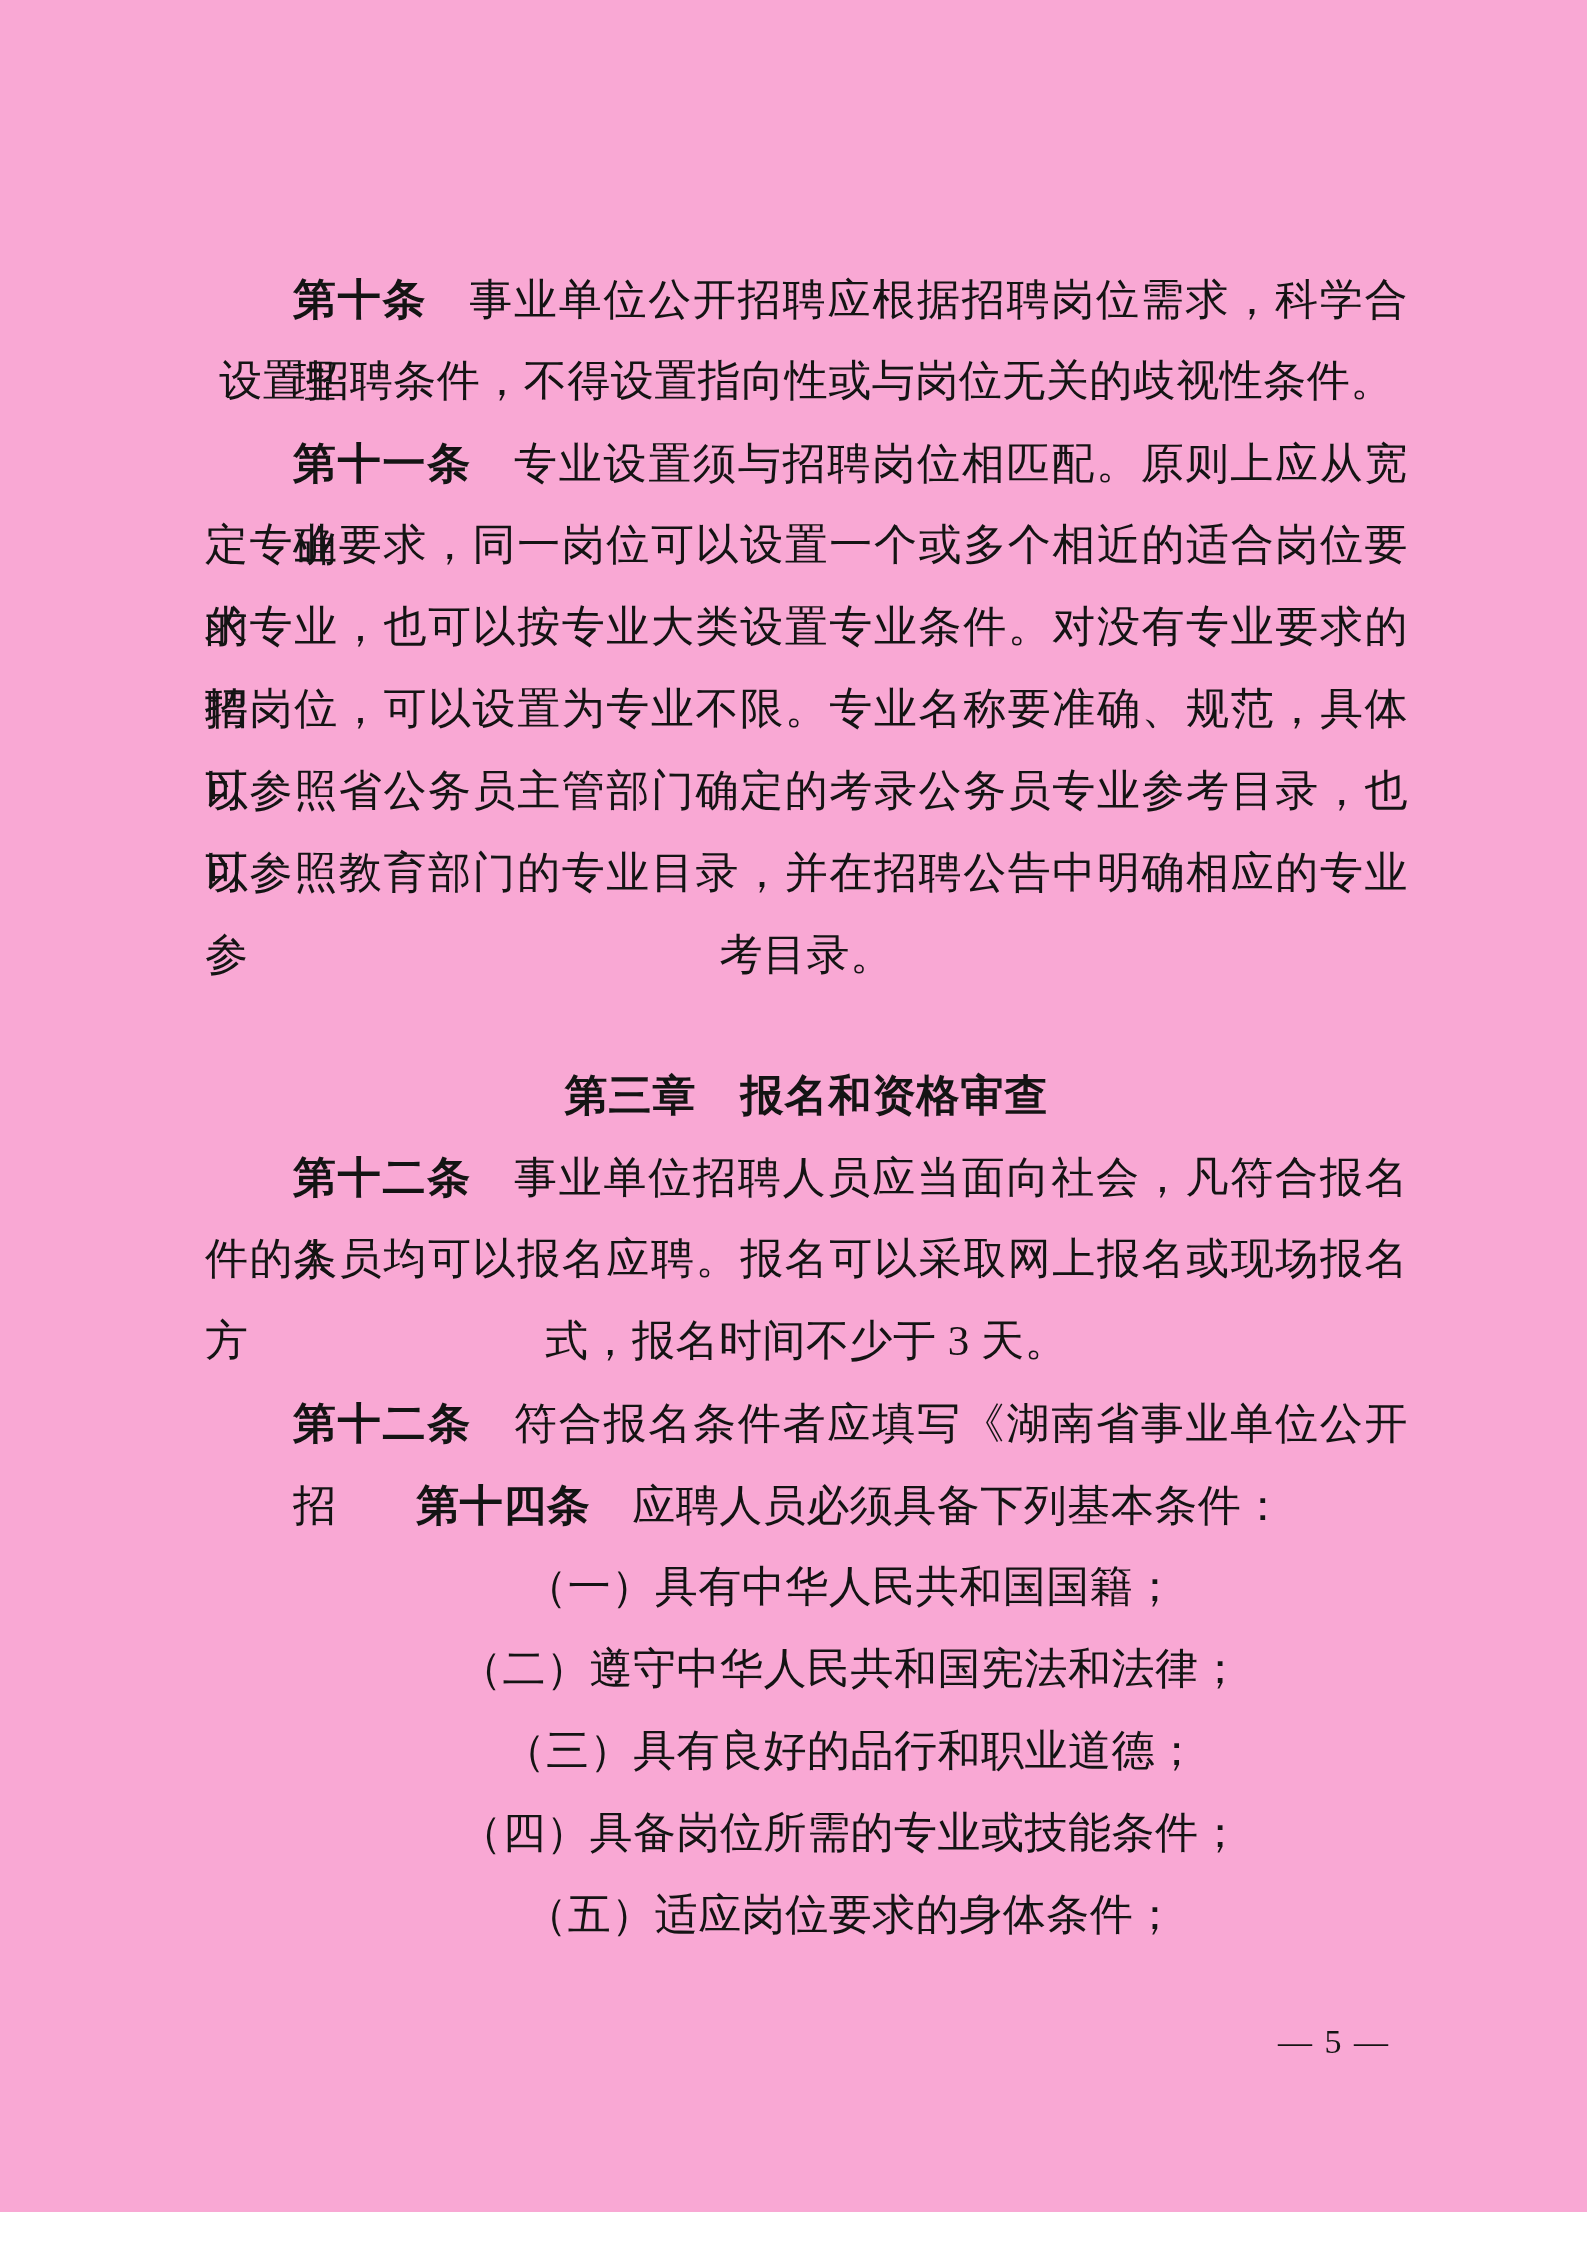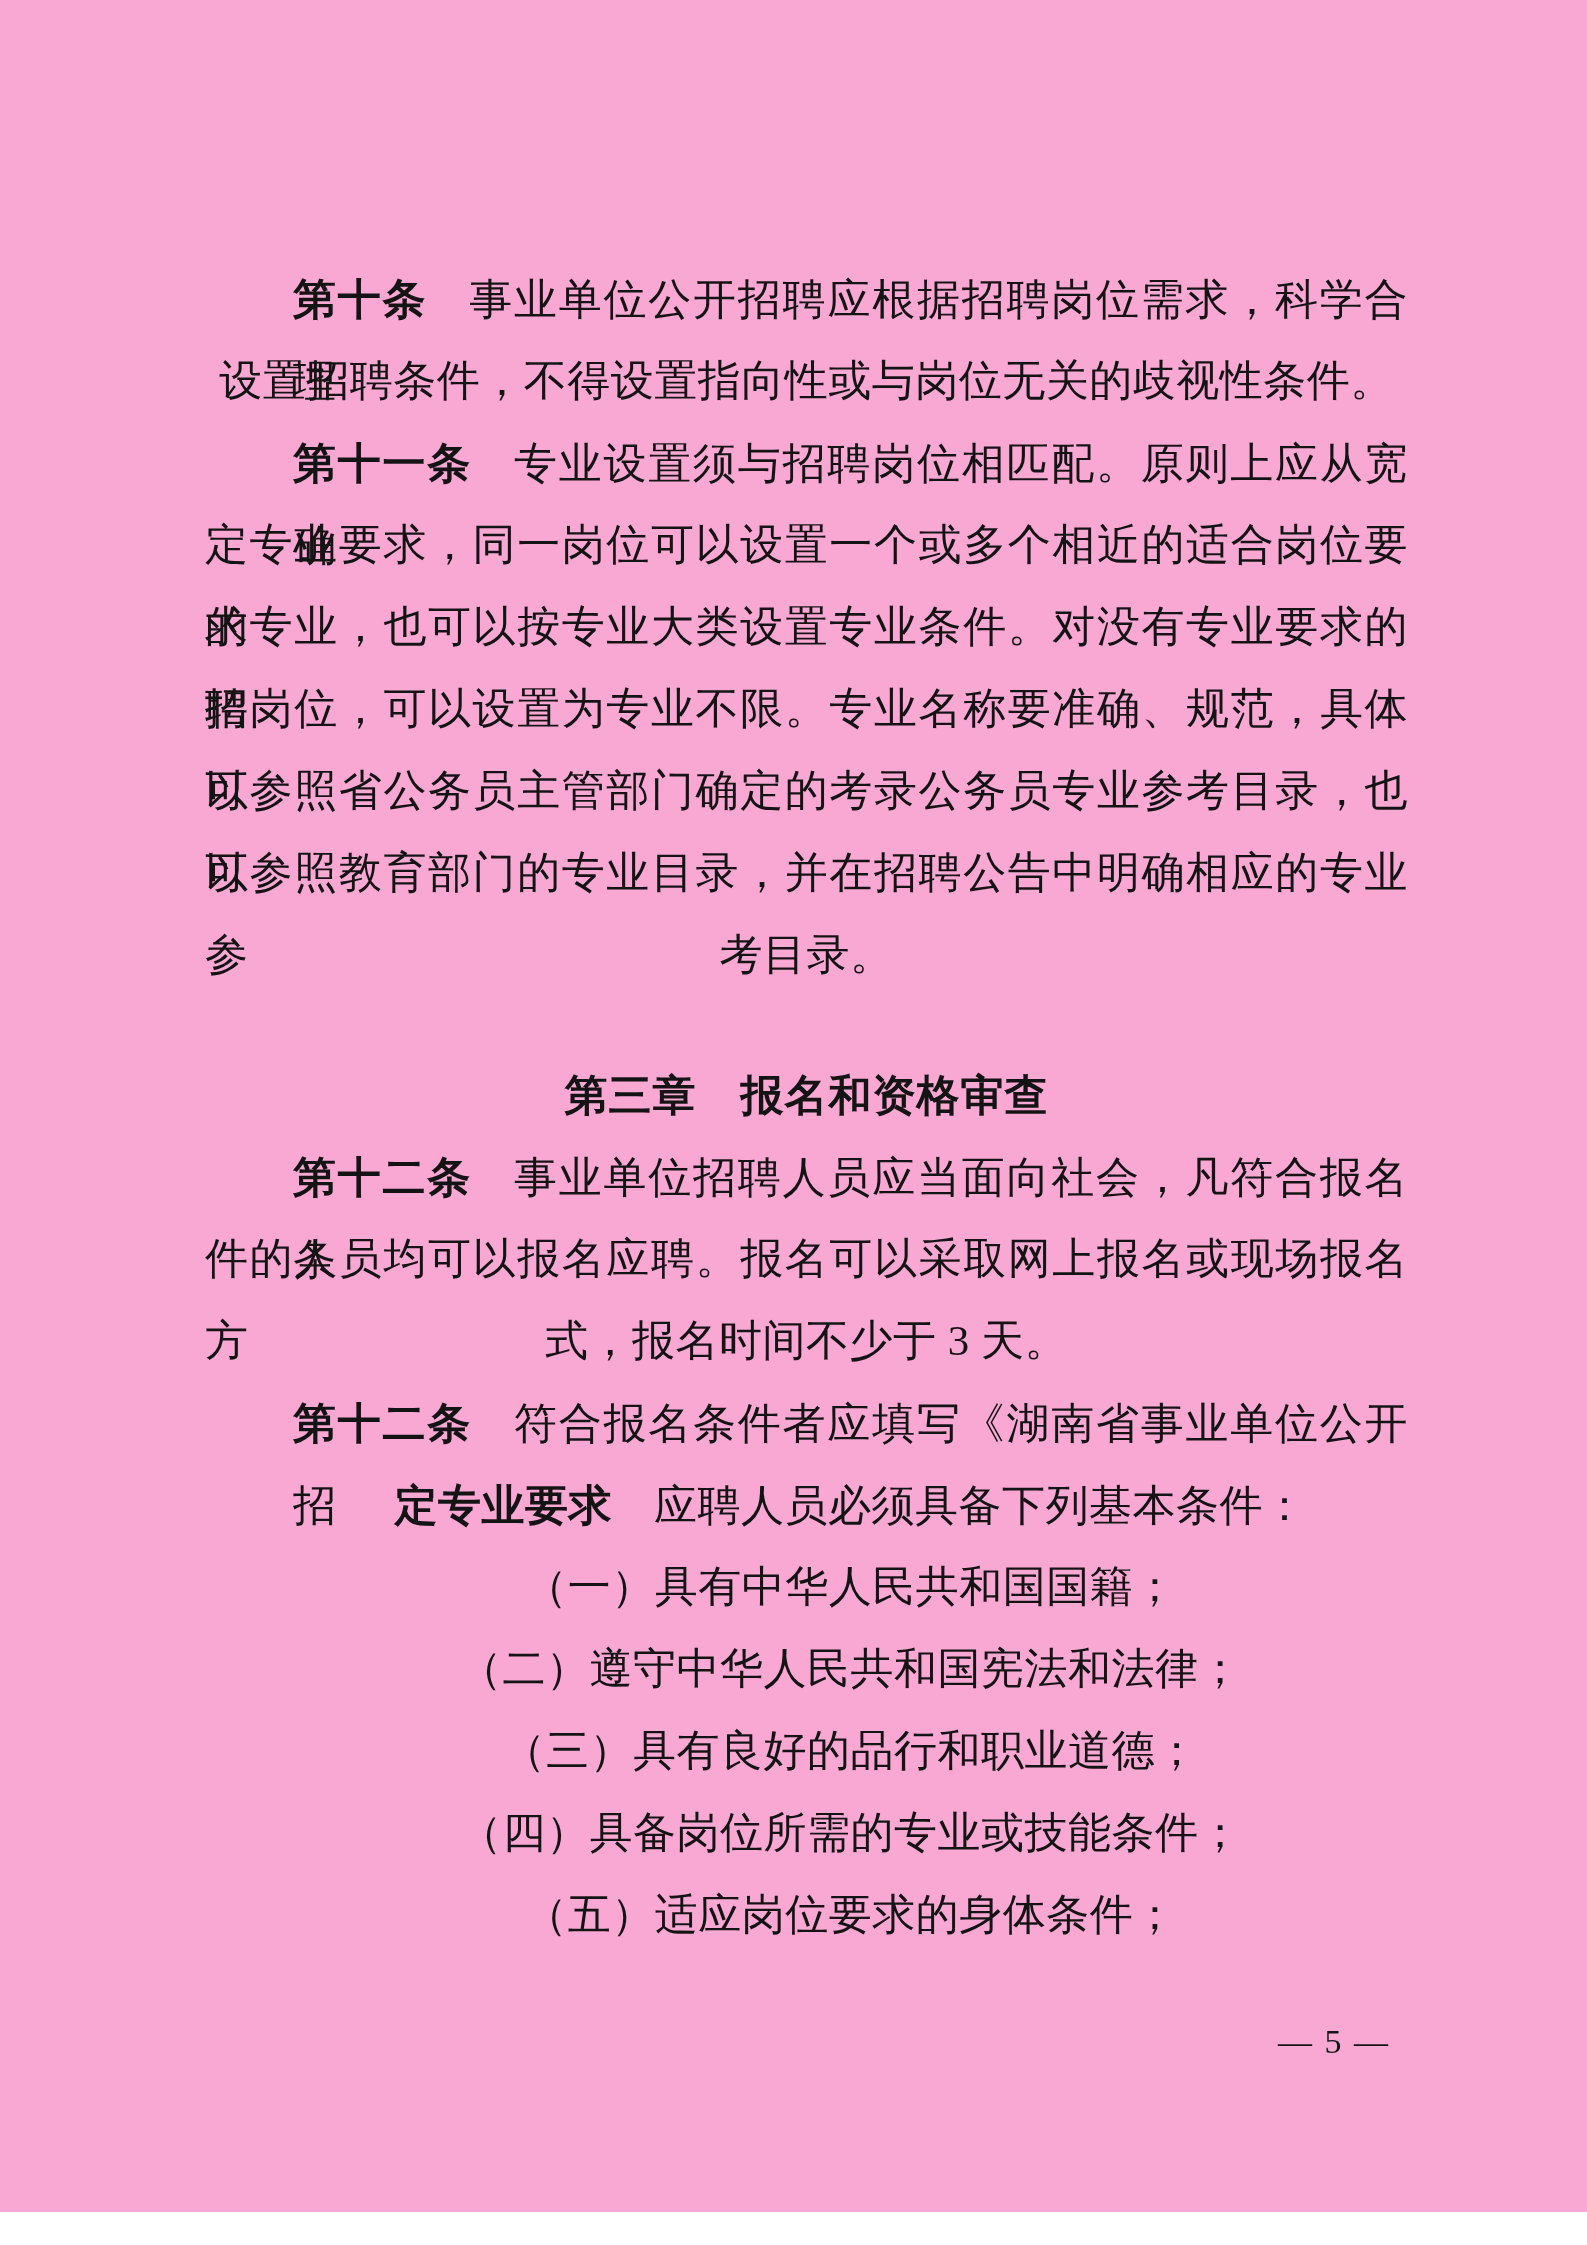--- a/index.html
+++ b/index.html
@@ -97,21 +97,21 @@
 
     <div class="line indent fill"><span class="article-label">第十二条</span><span class="line-text">事业单位招聘人员应当面向社会，凡符合报名条</span></div>
 
     <div class="line fill"><span class="line-text">件的人员均可以报名应聘。报名可以采取网上报名或现场报名方</span></div>
 
     <div class="line"><span class="line-text">式，报名时间不少于 3 天。</span></div>
 
     <div class="line indent fill"><span class="article-label">第十二条</span><span class="line-text">符合报名条件者应填写《湖南省事业单位公开招</span></div>
 
 
-    <div class="line indent"><span class="article-label">定专业要求</span><span class="line-text">应聘人员必须具备下列基本条件：</span></div>
+    <div class="line indent"><span class="article-label">第十四条</span><span class="line-text">应聘人员必须具备下列基本条件：</span></div>
 
     <div class="line indent"><span class="line-text">（一）具有中华人民共和国国籍；</span></div>
 
     <div class="line indent"><span class="line-text">（二）遵守中华人民共和国宪法和法律；</span></div>
 
     <div class="line indent"><span class="line-text">（三）具有良好的品行和职业道德；</span></div>
 
     <div class="line indent"><span class="line-text">（四）具备岗位所需的专业或技能条件；</span></div>
 
     <div class="line indent"><span class="line-text">（五）适应岗位要求的身体条件；</span></div>

